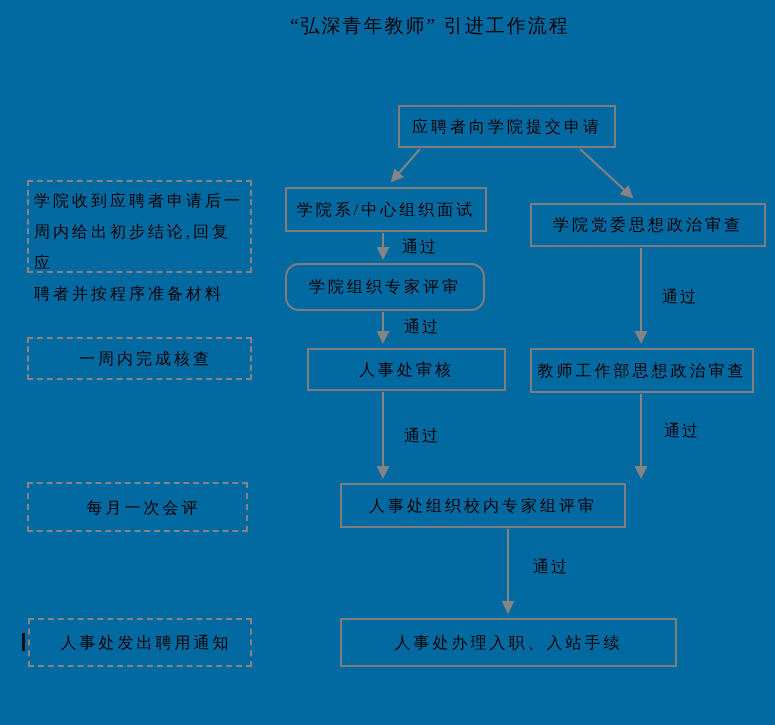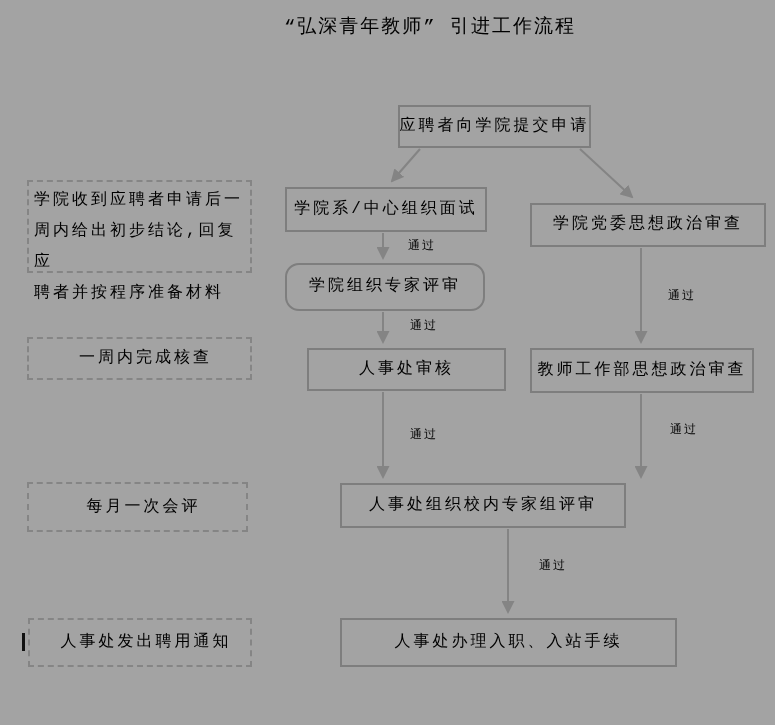--- a/index.html
+++ b/index.html
@@ -1,20 +1,20 @@
 <!DOCTYPE html>
 <html><head>
 <meta charset="utf-8">
 <style>
   html,body { margin:0; padding:0; background:#ffffff; }
   #canvas {
     position:relative;
     width:775px; height:725px;
-    background:#a3a3a3;
-    font-family:Liberation Mono, monospace;
+    background:#0369a1;
+    font-family:Liberation Serif, serif;
     color:#000000;
     overflow:hidden;
   }
   #page-title {
     position:absolute; left:200px; top:13px; width:460px;
     text-align:center; font-size:19px; letter-spacing:2px;
     white-space:nowrap;
   }
   .box {
     position:absolute; box-sizing:border-box;
@@ -30,23 +30,22 @@
     display:flex; align-items:center; justify-content:center;
     font-size:16px; letter-spacing:3px;
     text-align:center; line-height:31px;padding-left:12px;
   }
   .dashed-box.multiline {
     justify-content:flex-start; align-items:flex-start;
     text-align:left; white-space:pre-line;
     padding:3px 5px;
   }
   .pass-label {
-    position:absolute; font-size:12px; letter-spacing:2px;
+    position:absolute; font-size:16px; letter-spacing:2px;
     white-space:nowrap;
-    margin-left:6px;
   }
   #arrow-layer { position:absolute; left:0; top:0; }
   #cursor-artifact {
     position:absolute; left:22px; top:633px; width:3px; height:18px;
     background:#111111;
   }
 </style>
 </head>
 <body>
 
@@ -63,21 +62,21 @@
     <line x1="420" y1="149" x2="392" y2="181" stroke="#848484" stroke-width="2" marker-end="url(#ah)"></line>
     <line x1="580" y1="149" x2="632" y2="197" stroke="#848484" stroke-width="2" marker-end="url(#ah)"></line>
     <line x1="383" y1="233" x2="383" y2="258" stroke="#848484" stroke-width="2" marker-end="url(#ah)"></line>
     <line x1="383" y1="312" x2="383" y2="342" stroke="#848484" stroke-width="2" marker-end="url(#ah)"></line>
     <line x1="641" y1="248" x2="641" y2="342" stroke="#848484" stroke-width="2" marker-end="url(#ah)"></line>
     <line x1="383" y1="392" x2="383" y2="477" stroke="#848484" stroke-width="2" marker-end="url(#ah)"></line>
     <line x1="641" y1="394" x2="641" y2="477" stroke="#848484" stroke-width="2" marker-end="url(#ah)"></line>
     <line x1="508" y1="529" x2="508" y2="612" stroke="#848484" stroke-width="2" marker-end="url(#ah)"></line>
   </svg>
 
-  <div class="box" style="left:398px; top:105px; width:193px; height:43px;">应聘者向学院提交申请</div>
+  <div class="box" style="left:398px; top:105px; width:218px; height:43px;">应聘者向学院提交申请</div>
 
   <div class="box" style="left:285px; top:187px; width:202px; height:45px;">学院系/中心组织面试</div>
 
   <div class="box" style="left:285px; top:263px; width:200px; height:48px;border-radius:14px;">学院组织专家评审</div>
 
   <div class="box" style="left:283px; top:348px; width:199px; height:43px;margin-left:24px;">人事处审核</div>
 
   <div class="box" style="left:530px; top:203px; width:236px; height:44px;">学院党委思想政治审查</div>
 
   <div class="box" style="left:530px; top:348px; width:224px; height:45px;text-align:right;">教师工作部思想政治审查</div>

